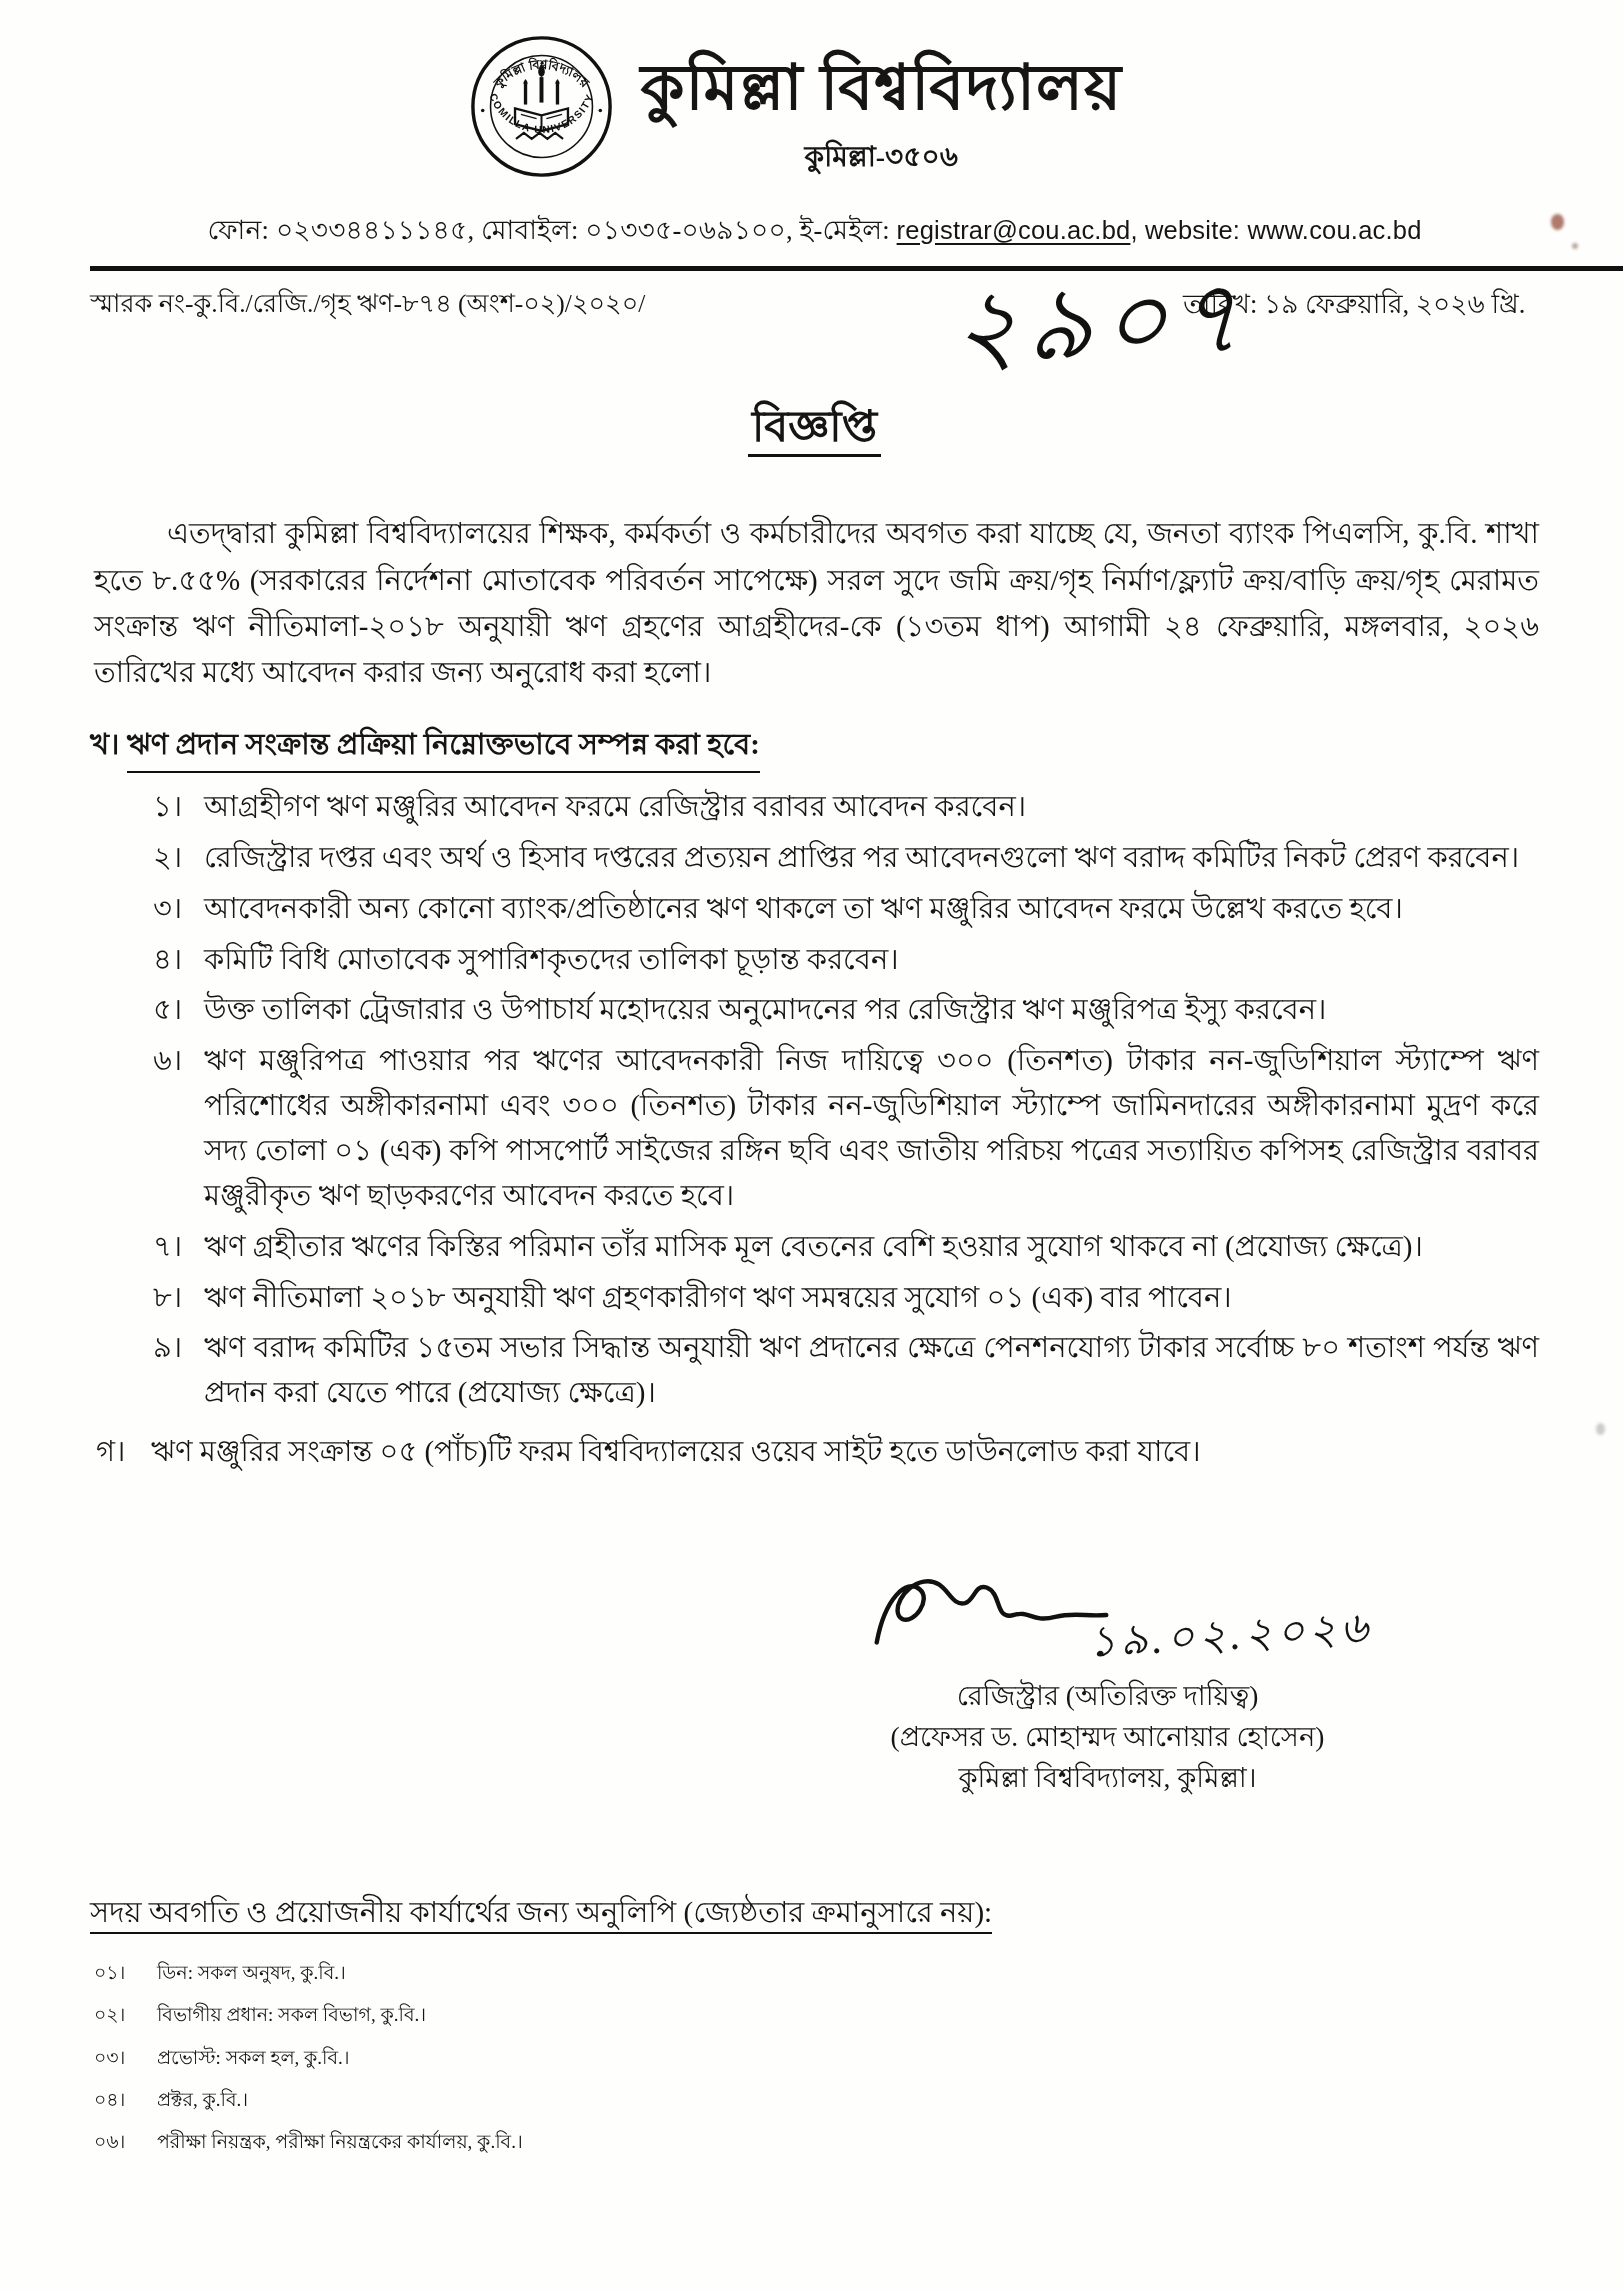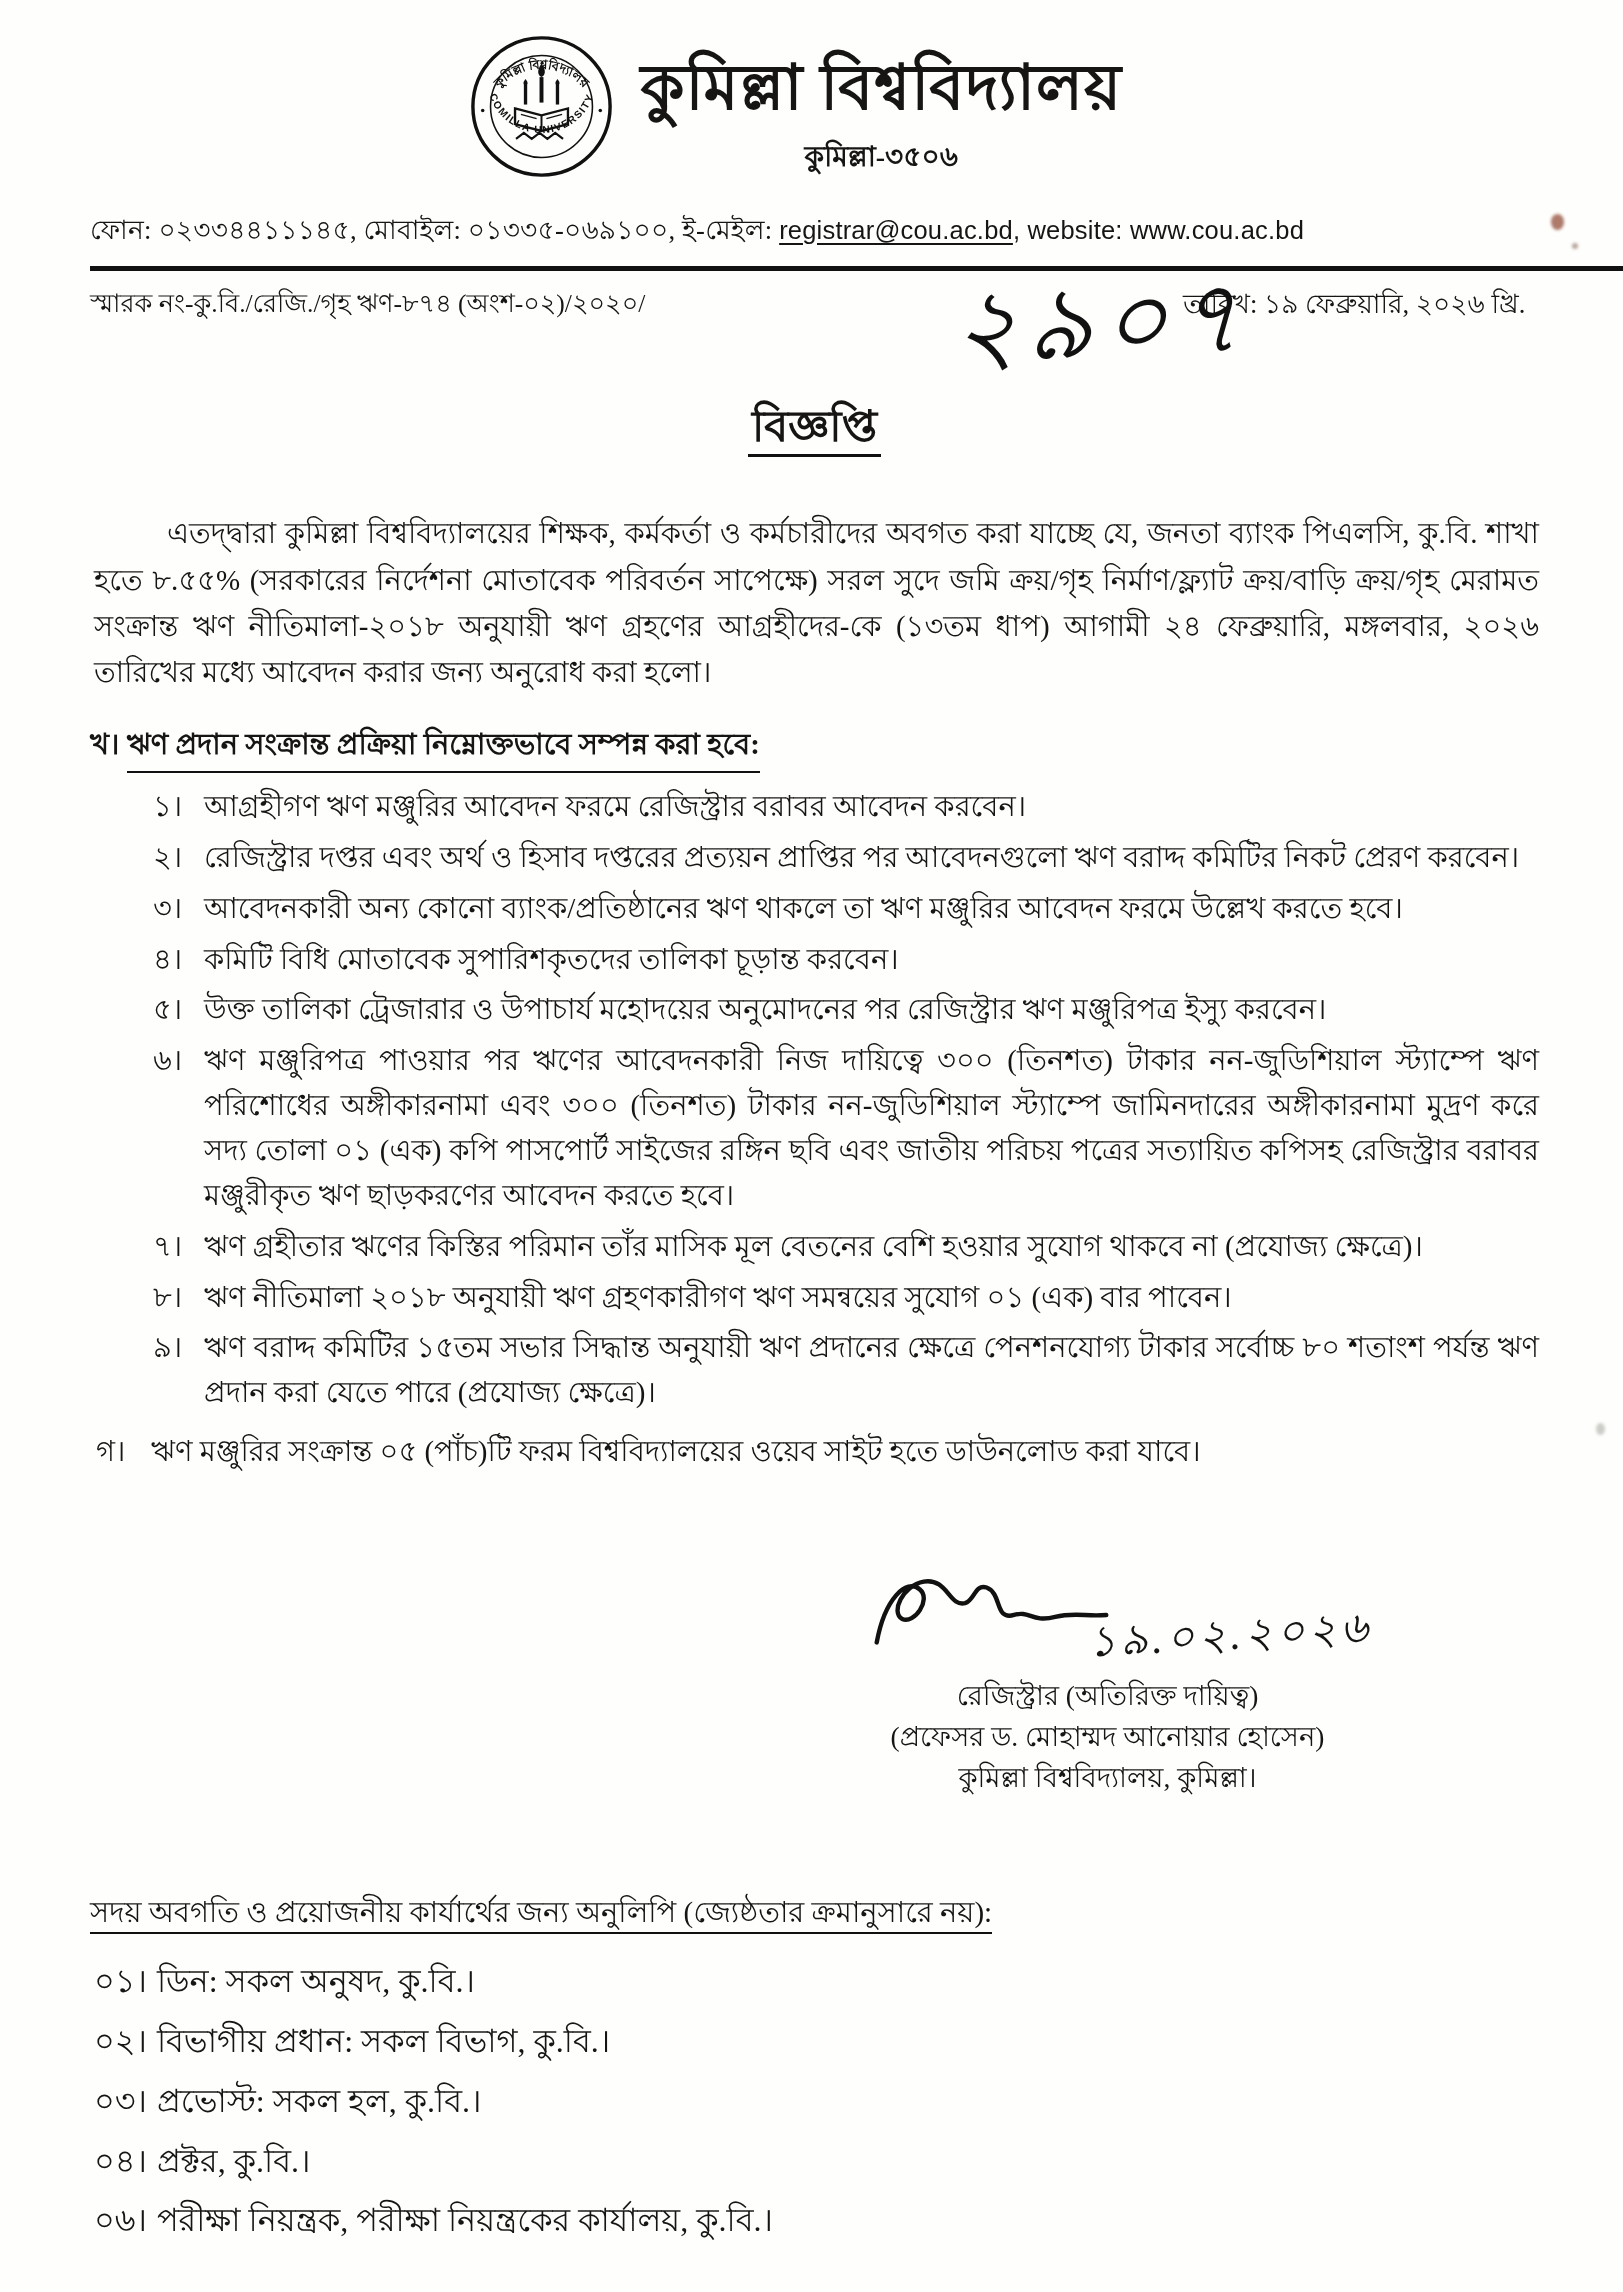--- a/index.html
+++ b/index.html
@@ -18,21 +18,21 @@
   
   .header{display:flex;justify-content:center;align-items:flex-start;gap:25.5px;margin-left:-39px;}
   .seal{flex:0 0 auto;margin-top:5.9px;}
   .head-text{text-align:center;}
   .uni-name{
     font-size:63px;font-weight:700;letter-spacing:1px;line-height:1.05;
     margin-top:27.4px;
   }
   .uni-loc{font-size:28px;margin-top:13.7px;font-weight:600;}
   .contact-line{
-    font-size:26.5px;margin-top:25.5px;letter-spacing:0.2px;
+    text-align:center;font-size:26.5px;margin-top:25.5px;letter-spacing:0.2px;
   }
   .contact-line .latin{font-family:"Liberation Sans","DejaVu Sans",sans-serif;font-size:25.5px;}
   .contact-line .email{text-decoration:underline;text-underline-offset:3.9px;}
   .rule{
     border:0;border-top:5.9px solid #111;
     margin:11.8px -84px 0 0; 
   }
   
   .memo-row{
     display:flex;justify-content:space-between;align-items:flex-start;
@@ -80,21 +80,21 @@
     position:absolute;left:294px;top:43px;font-size:43px;font-style:italic;
     transform:rotate(-3deg);letter-spacing:3.9px;white-space:nowrap;
   }
   
   .copies-head{
     margin-top:90px;font-size:29px;font-weight:400;
   }
   .copies-head span{border-bottom:2.9px solid #111;padding-bottom:3.9px;}
   .clist{margin-top:21.6px;}
   .c-item{
-    display:flex;align-items:flex-start;font-size:32px;line-height:1.35;
+    display:flex;align-items:flex-start;font-size:19px;line-height:1.35;
     margin:0 0 16.7px 3.9px;
   }
   .c-item .num{flex:0 0 63px;}
   .c-item .txt{flex:1 1 auto;}
   
   .smudge{
     position:absolute;border-radius:50%;filter:blur(1.5px);
   }
   .smudge-1{left:1551px;top:214px;width:12.7px;height:15.7px;background:#9a5a48;opacity:.8;}
   .smudge-2{left:1572px;top:243px;width:5.9px;height:5.9px;background:#8a6a5a;opacity:.6;}

